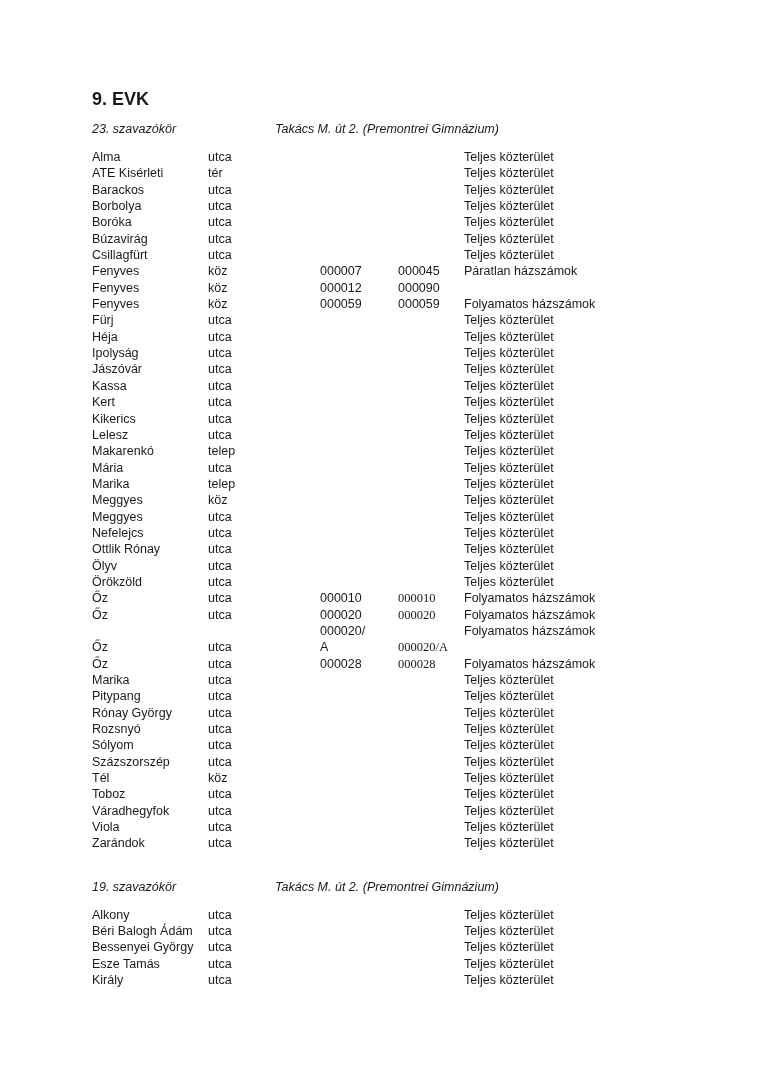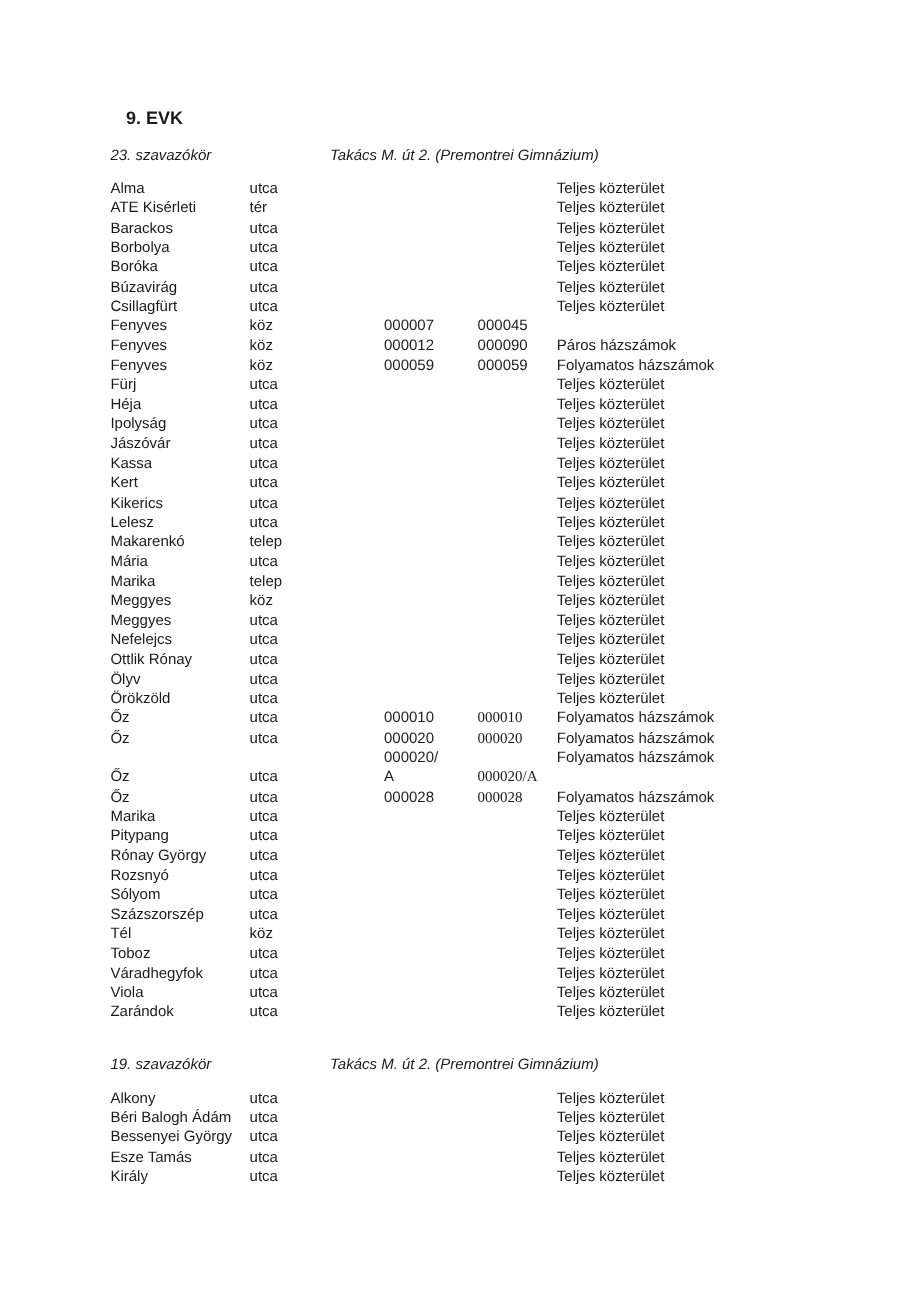--- a/index.html
+++ b/index.html
@@ -13,22 +13,22 @@
     height: 1086px;
     background: #ffffff;
     color: #1a1a1a;
     font-family: "Liberation Sans", sans-serif;
     font-size: 12.5px;
     overflow: hidden;
     box-sizing: border-box;
     padding: 91px 40px 0 92px;
   }
   .doc-title {
-    margin: 0 0 14px 13px;
-    font-size: 15px;
+    margin: 0 0 14px 0;
+    font-size: 18px;
     font-weight: 700;
     line-height: 16px;
   }
   .section { margin: 0; }
   .section + .section { margin-top: 27px; }
   .section-header {
     display: grid;
     grid-template-columns: 183px auto;
     line-height: 16px;
     margin-bottom: 12px;
@@ -113,28 +113,28 @@
     <span class="cell"></span>
     <span class="cell"></span>
     <span class="cell">Teljes közterület</span>
   </div>
 
   <div class="row">
     <span class="cell">Fenyves</span>
     <span class="cell">köz</span>
     <span class="cell">000007</span>
     <span class="cell">000045</span>
+    <span class="cell">Páratlan házszámok</span>
   </div>
 
   <div class="row">
     <span class="cell">Fenyves</span>
     <span class="cell">köz</span>
     <span class="cell">000012</span>
     <span class="cell">000090</span>
-    <span class="cell">Páros házszámok</span>
   </div>
 
   <div class="row">
     <span class="cell">Fenyves</span>
     <span class="cell">köz</span>
     <span class="cell">000059</span>
     <span class="cell">000059</span>
     <span class="cell">Folyamatos házszámok</span>
   </div>
 

